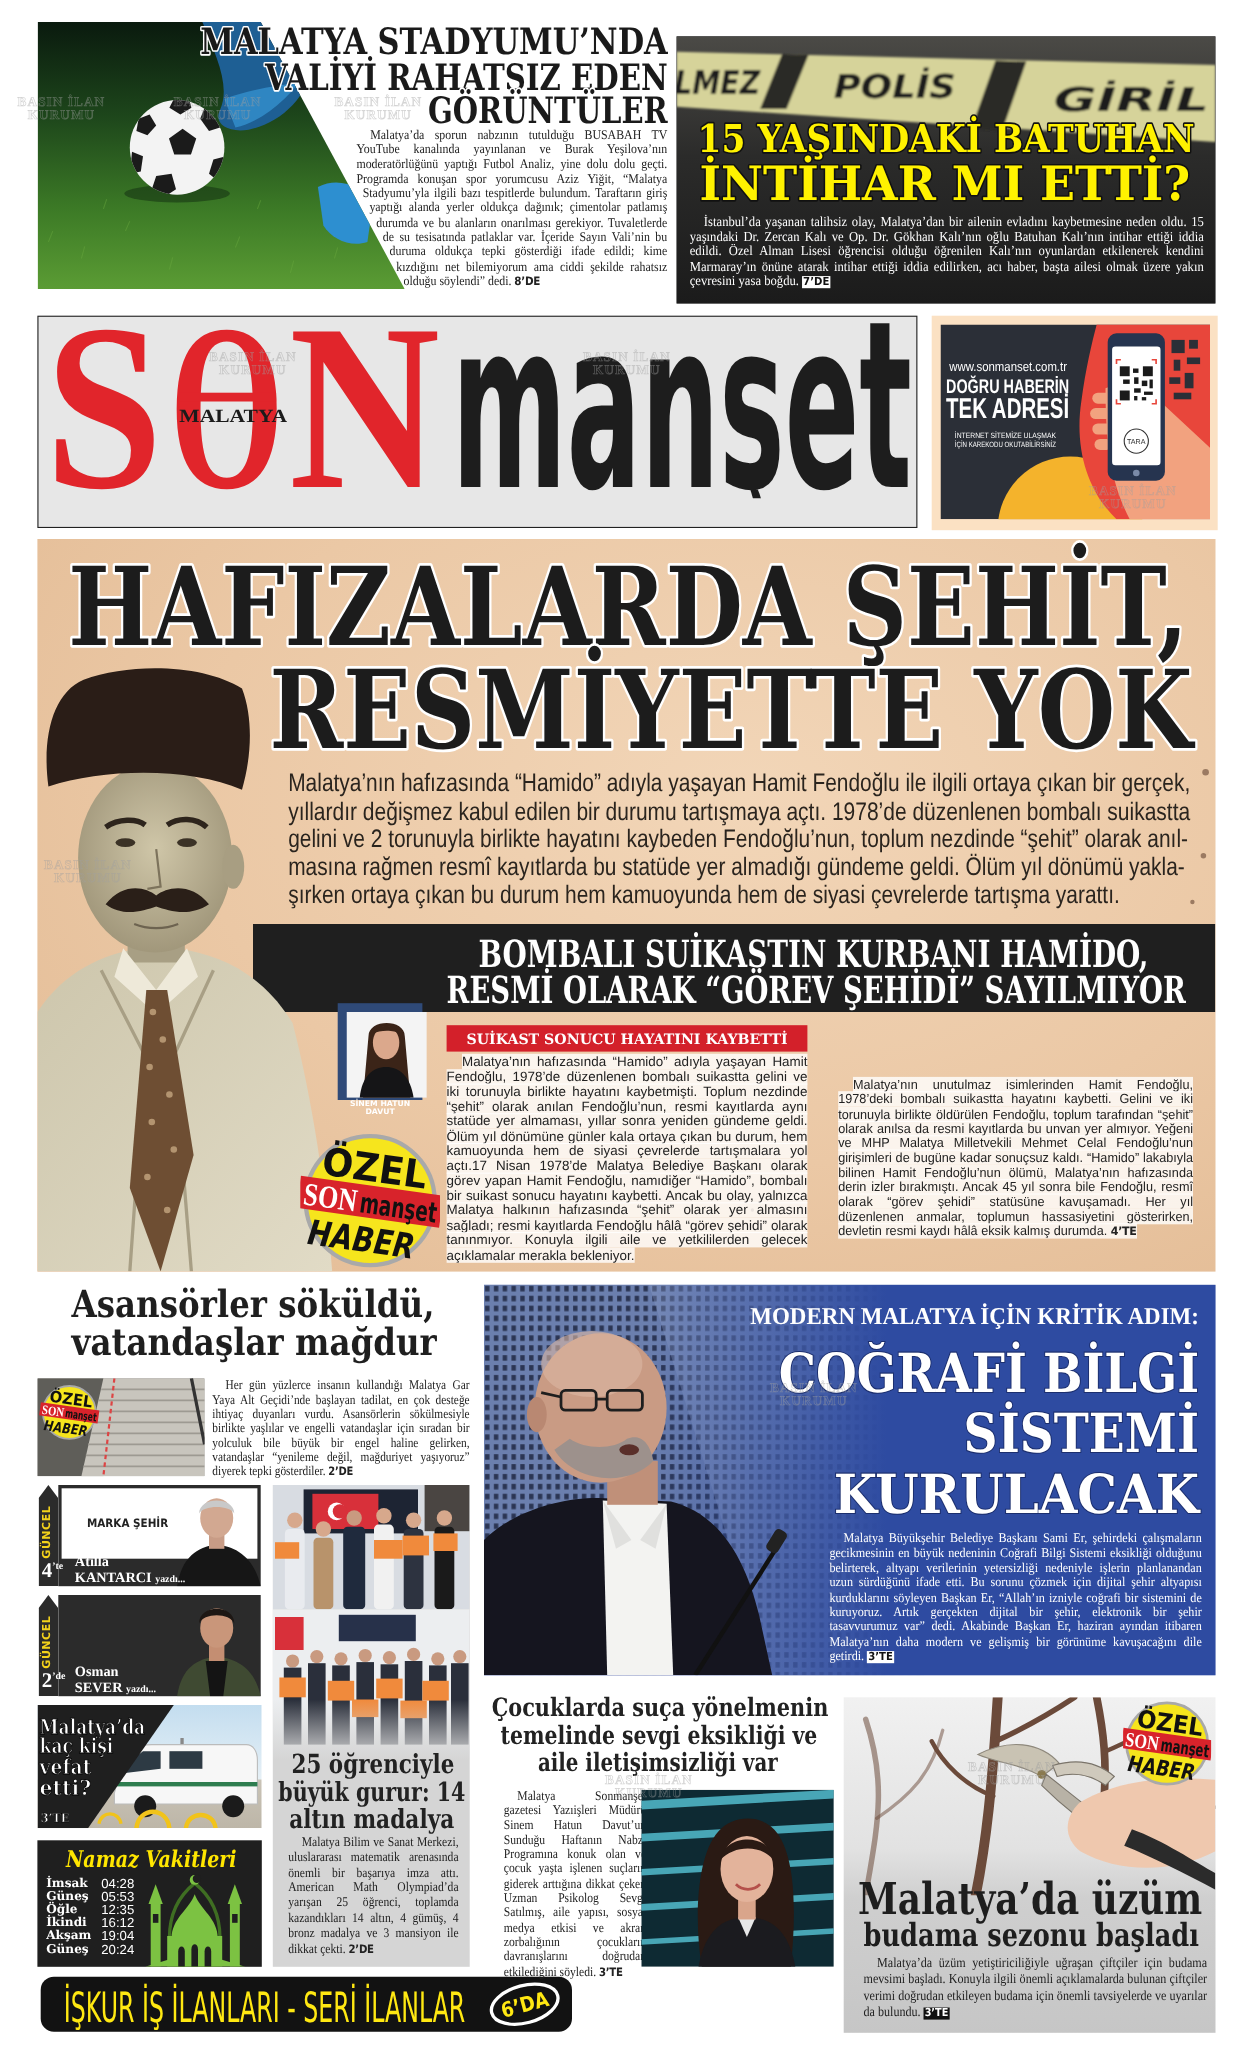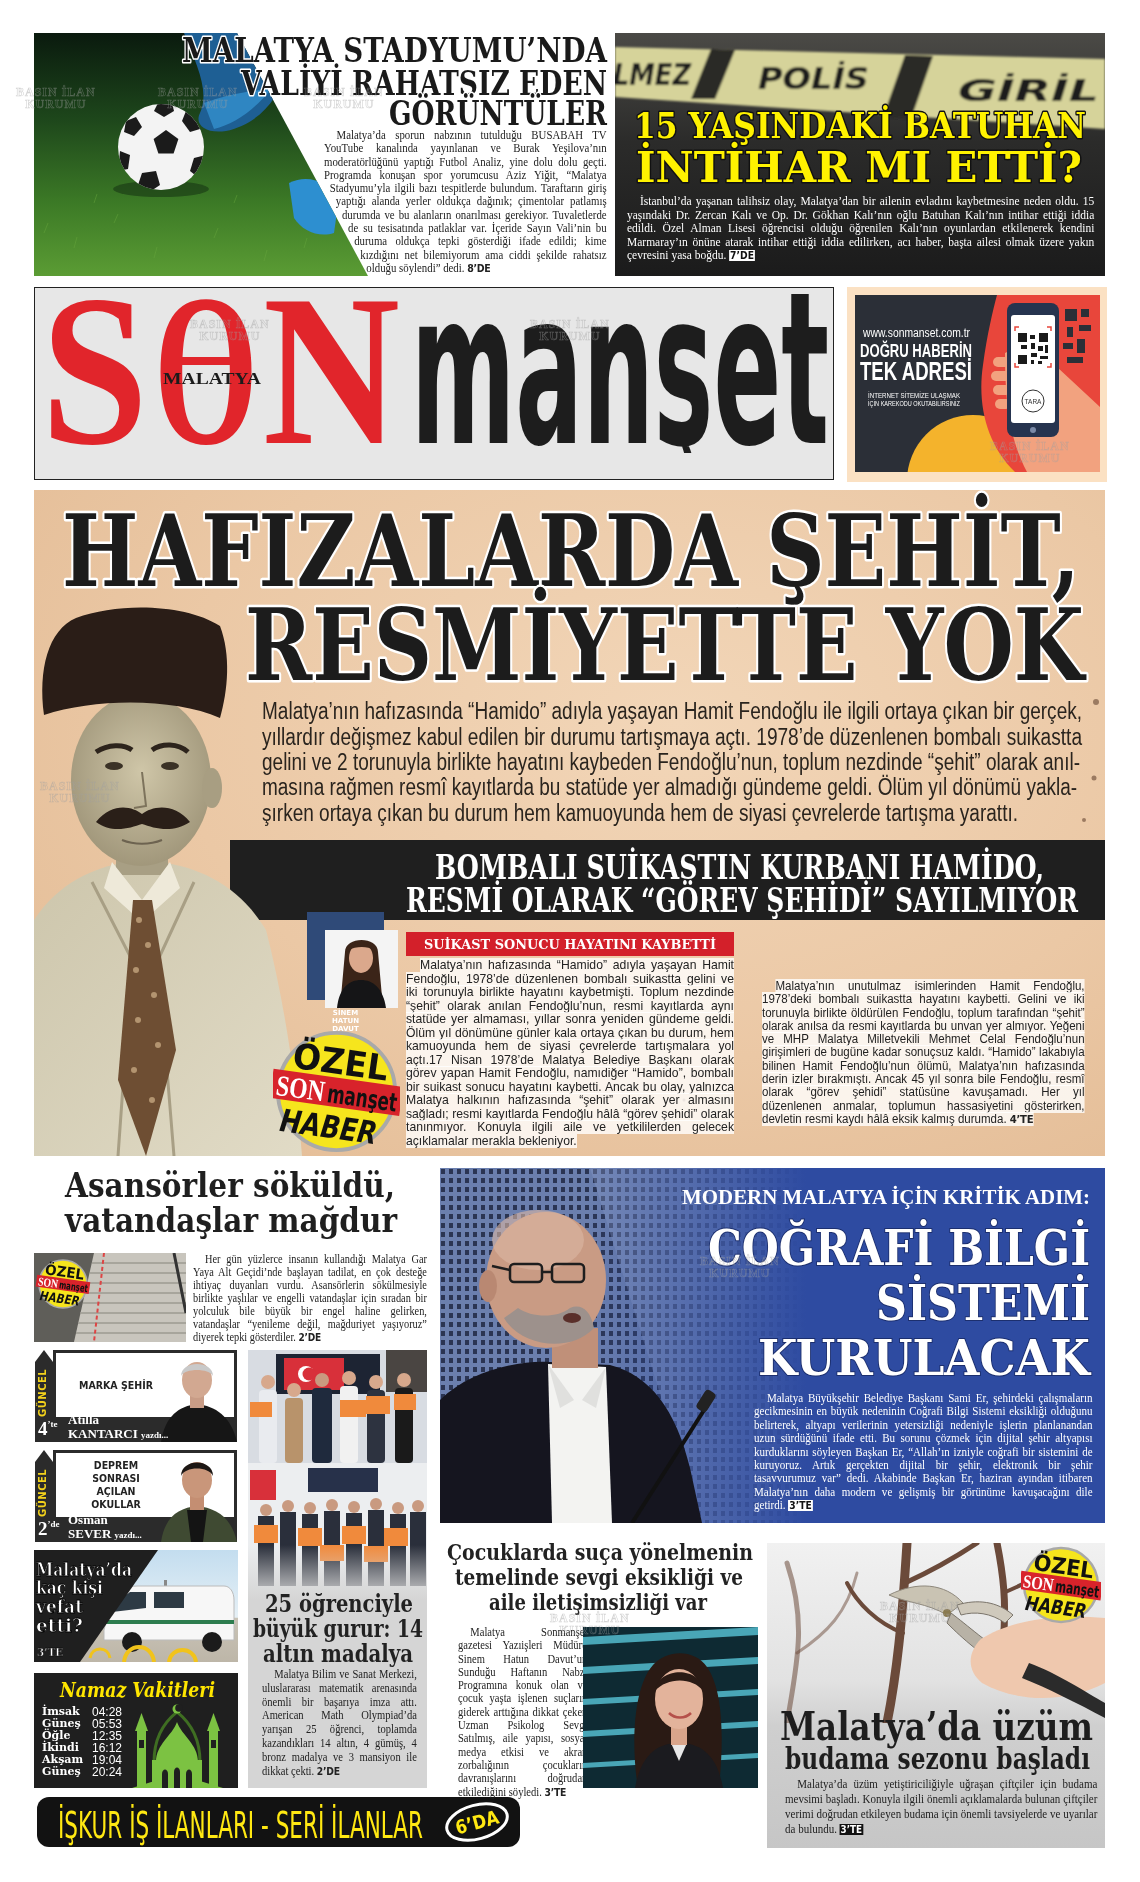--- a/index.html
+++ b/index.html
@@ -29,21 +29,21 @@
 .col-page sup{font-size:9px;vertical-align:8px}
 .col-name{position:absolute;left:33px;font-family:"Liberation Serif",serif;font-weight:bold;color:#fff;font-size:13px;line-height:13px}
 .col-name small{font-size:9px;font-weight:bold}
 .prayer-row{position:absolute;left:8px;width:90px;height:12px;font-size:12px;line-height:12px;color:#fff}
 .prayer-row .pn{position:absolute;left:0;font-family:"DejaVu Serif",serif;font-weight:bold;font-size:11px}
 .prayer-row .pt{position:absolute;left:50px;font-family:"Liberation Sans",sans-serif;font-size:12px}
 </style>
 </head>
 <body>
 
-<section class="abs" style="left:34px;top:33px;width:575px;height:243px;overflow:hidden;background:#fff">
+<section class="abs" style="left:34px;top:20px;width:575px;height:243px;overflow:hidden;background:#fff">
   <svg class="abs" width="575" height="243" style="left:0;top:0">
     <defs>
       <linearGradient id="grass" x1="0" y1="0" x2="0" y2="1">
         <stop offset="0" stop-color="#0a1a0e"></stop>
         <stop offset=".35" stop-color="#1d461b"></stop>
         <stop offset=".7" stop-color="#3c7a26"></stop>
         <stop offset="1" stop-color="#5b9c34"></stop>
       </linearGradient>
       <clipPath id="fpclip">
           <polygon points="0,0 203,0 334,243 0,243"></polygon>
@@ -251,21 +251,21 @@
       <text x="228" y="280" textLength="818" lengthAdjust="spacingAndGlyphs">gelini ve 2 torunuyla birlikte hayatını kaybeden Fendoğlu’nun, toplum nezdinde “şehit” olarak anıl-</text>
       <text x="228" y="305" textLength="815" lengthAdjust="spacingAndGlyphs">masına rağmen resmî kayıtlarda bu statüde yer almadığı gündeme geldi. Ölüm yıl dönümü yakla-</text>
       <text x="228" y="331" textLength="756" lengthAdjust="spacingAndGlyphs">şırken ortaya çıkan bu durum hem kamuoyunda hem de siyasi çevrelerde tartışma yarattı.</text>
     </g>
     <g class="slab" style="font-size:34px" fill="#ffffff">
       <text x="401" y="389" textLength="609" lengthAdjust="spacingAndGlyphs">BOMBALI SUİKASTIN KURBANI HAMİDO,</text>
       <text x="372" y="422" textLength="672" lengthAdjust="spacingAndGlyphs">RESMİ OLARAK “GÖREV ŞEHİDİ” SAYILMIYOR</text>
     </g>
   </svg>
 
-  <div class="abs" style="left:273px;top:422px;width:77px;height:88px;background:#2f4a78;padding:18px">
+  <div class="abs" style="left:273px;top:422px;width:77px;height:88px;background:#2f4a78;padding:8px">
     <svg width="73" height="78">
       <rect width="73" height="78" fill="#f4f4f4"></rect>
       <path d="M20,22 C20,6 53,6 53,22 L58,78 L15,78Z" fill="#3b2418"></path>
       <path d="M12,78 C14,58 24,50 36,50 C48,50 58,58 61,78Z" fill="#151517"></path>
       <ellipse cx="36" cy="28" rx="12" ry="15" fill="#dba88c"></ellipse>
       <path d="M24,20 C28,10 44,10 48,20 C44,16 30,16 24,20Z" fill="#3b2418"></path>
     </svg>
     <div class="dsansb" style="color:#fff;font-size:7px;line-height:8px;text-align:center;margin-top:1px">
       <div>SİNEM HATUN</div>
       <div>DAVUT</div>
@@ -354,26 +354,20 @@
   </div>
   <div class="col-page"><span>4</span><sup>’te</sup></div>
   <div class="col-name" style="top:63px">Atilla</div>
   <div class="col-name" style="top:77px"><span>KANTARCI</span> <small>yazdı...</small></div>
 </div>
 
 <div class="col-card" style="left:35px;top:1450px">
   <div class="col-stripe"></div>
   <div class="col-tag">GÜNCEL</div>
   <div class="col-panel">
-    <div class="col-white">
-      <div class="col-title">
-          <span>DEPREM SONRASI</span>
-          <span>AÇILAN OKULLAR</span>
-        </div>
-    </div>
     <svg class="abs" width="80" height="92" style="left:104px;top:0">
       <path d="M4,92 C8,66 22,58 40,56 C58,58 74,66 80,92Z" fill="#3f4a32"></path>
       <path d="M30,60 L50,60 L46,92 L34,92Z" fill="#141414"></path>
       <rect x="33" y="44" width="14" height="16" fill="#c48e72"></rect>
       <ellipse cx="40" cy="30" rx="15" ry="18" fill="#c9967a"></ellipse>
       <path d="M24,26 C24,8 56,8 56,26 C52,16 28,16 24,26Z" fill="#1d1714"></path>
     </svg>
   </div>
   <div class="col-page"><span>2</span><sup>’de</sup></div>
   <div class="col-name" style="top:63px">Osman</div>

